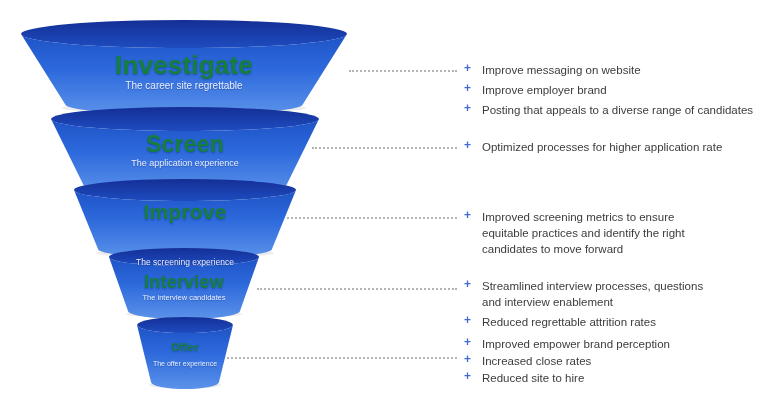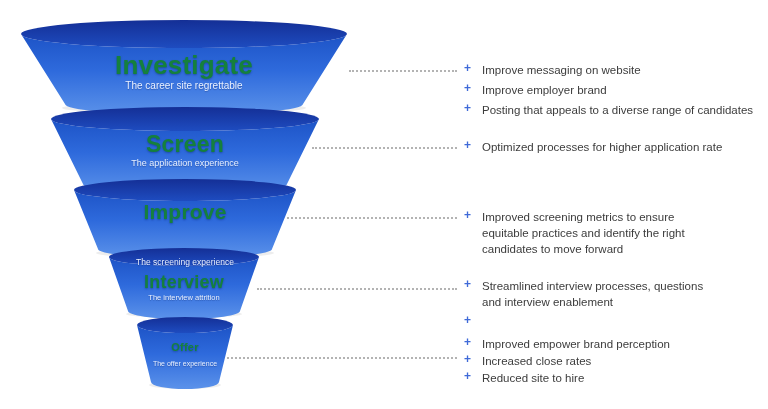--- a/index.html
+++ b/index.html
@@ -77,21 +77,21 @@
   <div class="stage-label" style="left:74px;top:50px;font-size:26px;">Investigate</div>
   <div class="stage-sub" style="left:74px;top:80px;font-size:10px;">The career site regrettable</div>
 
   <div class="stage-label" style="left:75px;top:131px;font-size:23px;">Screen</div>
   <div class="stage-sub" style="left:75px;top:158px;font-size:9px;">The application experience</div>
 
   <div class="stage-label" style="left:75px;top:200px;font-size:21px;">Improve</div>
   <div class="stage-sub" style="left:75px;top:237px;font-size:8.5px;margin-top:20px;">The screening experience</div>
 
   <div class="stage-label" style="left:74px;top:272px;font-size:18px;">Interview</div>
-  <div class="stage-sub" style="left:74px;top:293px;font-size:7.5px;">The interview attrition</div>
+  <div class="stage-sub" style="left:74px;top:293px;font-size:7.5px;">The interview candidates</div>
 
   <div class="stage-label" style="left:75px;top:341px;font-size:11px;">Offer</div>
   <div class="stage-sub" style="left:75px;top:360px;font-size:7px;">The offer experience</div>
 
   <div class="connector" style="left:349px;top:70px;width:108px;"></div>
   <div class="connector" style="left:312px;top:147px;width:145px;"></div>
   <div class="connector" style="left:287px;top:217px;width:170px;"></div>
   <div class="connector" style="left:257px;top:288px;width:200px;"></div>
   <div class="connector" style="left:227px;top:357px;width:230px;"></div>
 
@@ -124,20 +124,21 @@
     </div>
   </div>
 
   <div class="points-group pg-narrow" style="top:278px;">
     <div class="point">
       <span class="plus">+</span>
       <span class="point-text">Streamlined interview processes, questions and interview enablement</span>
     </div>
     <div class="point">
       <span class="plus">+</span>
+      <span class="point-text">Reduced regrettable attrition rates</span>
     </div>
   </div>
 
   <div class="points-group pg-wide" style="top:336px;">
     <div class="point" style="margin-bottom:1px;">
       <span class="plus">+</span>
       <span class="point-text">Improved empower brand perception</span>
     </div>
     <div class="point" style="margin-bottom:1px;">
       <span class="plus">+</span>

